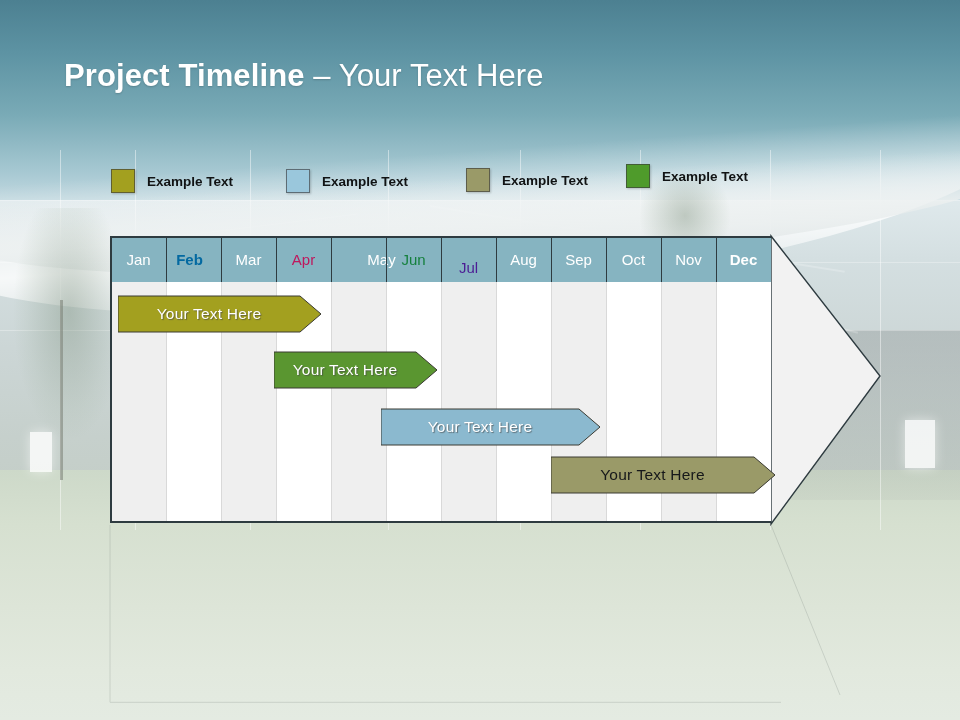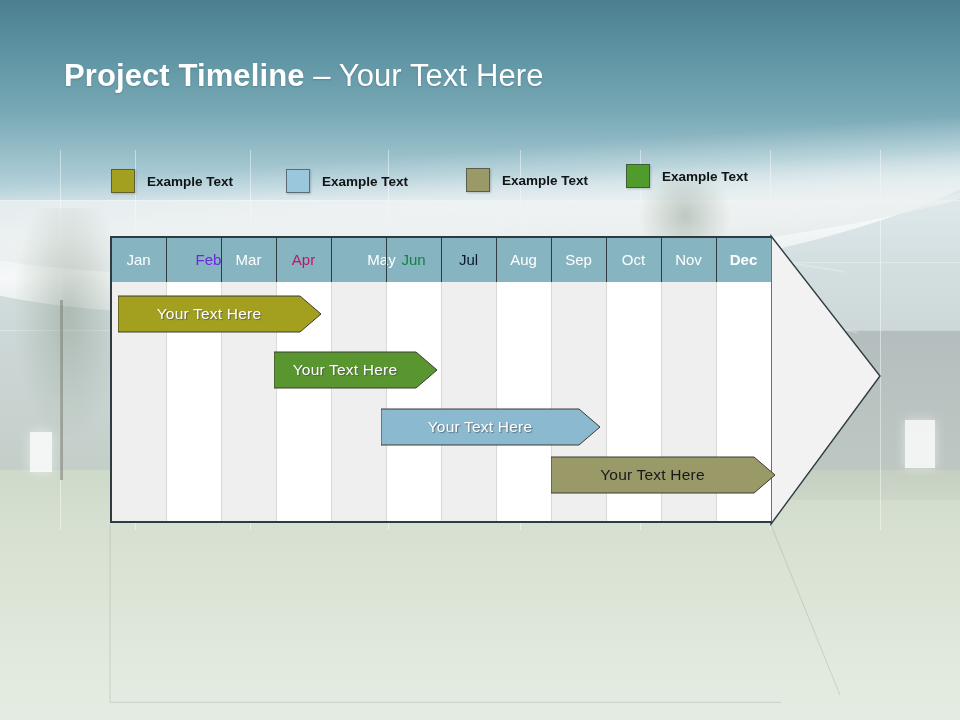--- a/index.html
+++ b/index.html
@@ -206,31 +206,31 @@
         <div class="col-sep" style="left: 440px;"></div>
         <div class="col plain" style="left: 495px;"></div>
         <div class="col-sep" style="left: 495px;"></div>
         <div class="col shade" style="left: 550px;"></div>
         <div class="col-sep" style="left: 550px;"></div>
         <div class="col plain" style="left: 605px;"></div>
         <div class="col-sep" style="left: 605px;"></div>
       </div>
       <div class="hdr-band" style="background: rgb(134, 180, 193);"></div>
       <div class="hdr-cell" style="left: 111px; color: rgb(255, 255, 255);">Jan</div>
-      <div class="hdr-cell" style="left: 181px; color: #6d28d9;">Feb</div>
+      <div class="hdr-cell" style="left: 162px; color: #0369a1; font-weight: bold;">Feb</div>
       <div class="hdr-div" style="left: 166px;"></div>
       <div class="hdr-cell" style="left: 221px; color: rgb(255, 255, 255);">Mar</div>
       <div class="hdr-div" style="left: 221px;"></div>
       <div class="hdr-cell" style="left: 276px; color: #be185d;">Apr</div>
       <div class="hdr-div" style="left: 276px;"></div>
       <div class="hdr-cell" style="left: 331px; color: rgb(255, 255, 255); padding-left: 23px;">May</div>
       <div class="hdr-div" style="left: 331px;"></div>
       <div class="hdr-cell" style="left: 386px; color: #15803d;">Jun</div>
       <div class="hdr-div" style="left: 386px;"></div>
-      <div class="hdr-cell" style="left: 441px; color: #0f172a;">Jul</div>
+      <div class="hdr-cell" style="left: 441px; color: #4c1d95; margin-top: 8px;">Jul</div>
       <div class="hdr-div" style="left: 441px;"></div>
       <div class="hdr-cell" style="left: 496px; color: rgb(255, 255, 255);">Aug</div>
       <div class="hdr-div" style="left: 496px;"></div>
       <div class="hdr-cell" style="left: 551px; color: rgb(255, 255, 255);">Sep</div>
       <div class="hdr-div" style="left: 551px;"></div>
       <div class="hdr-cell" style="left: 606px; color: rgb(255, 255, 255);">Oct</div>
       <div class="hdr-div" style="left: 606px;"></div>
       <div class="hdr-cell" style="left: 661px; color: rgb(255, 255, 255);">Nov</div>
       <div class="hdr-div" style="left: 661px;"></div>
       <div class="hdr-cell" style="left: 716px; color: rgb(255, 255, 255); font-weight: bold;">Dec</div>

